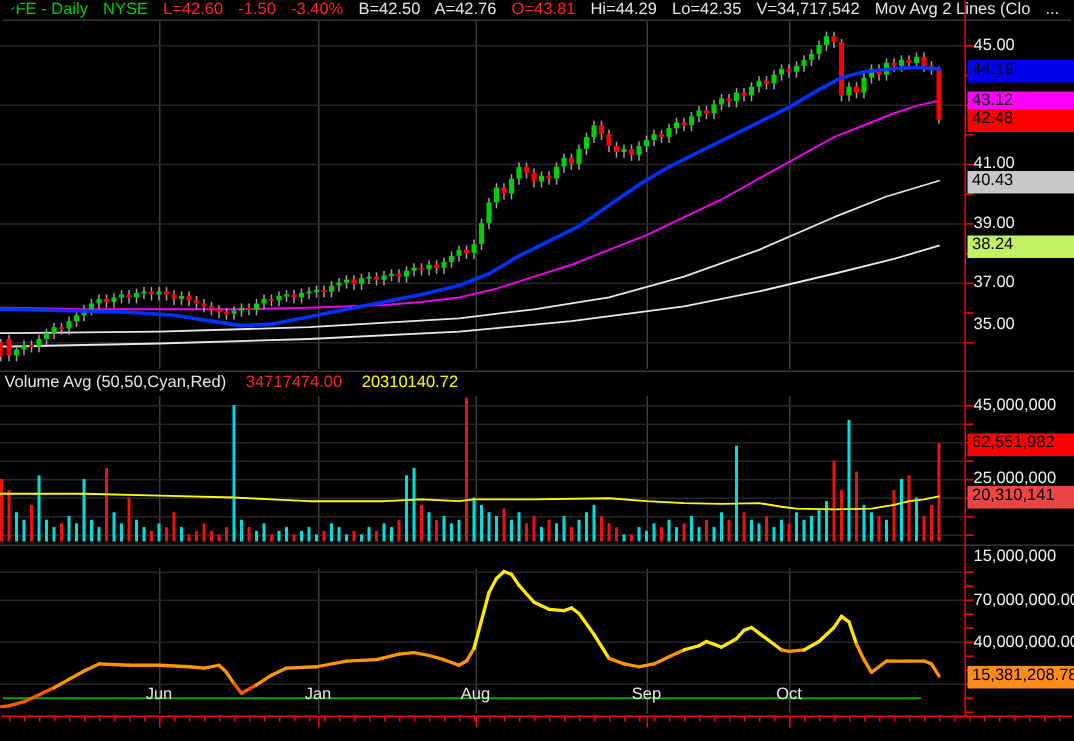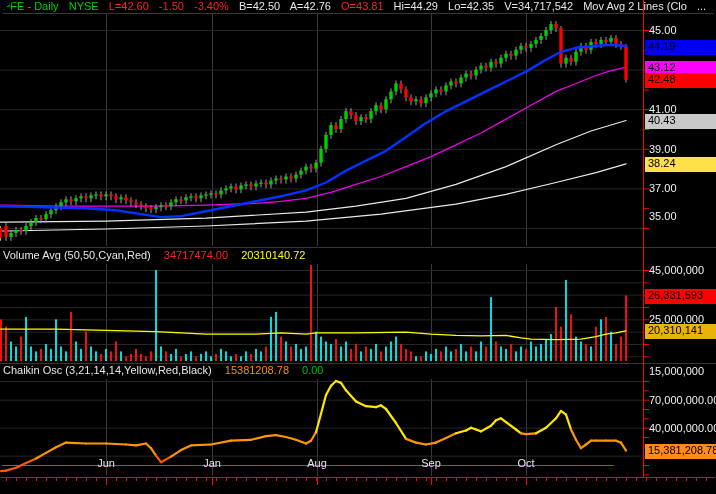--- a/index.html
+++ b/index.html
@@ -638,42 +638,37 @@
     <span class="w">Mov Avg 2 Lines (Clo</span>
     <span class="w">...</span>
   </div>
 
   <div class="pane-title" style="top:249px">
     <span class="w">Volume Avg (50,50,Cyan,Red)</span>
     <span class="r">34717474.00</span>
     <span class="y">20310140.72</span>
   </div>
 
-  <div class="pane-title" style="top:364px">
-    <span class="w">Chaikin Osc (3,21,14,14,Yellow,Red,Black)</span>
-    <span class="o">15381208.78</span>
-    <span class="gn">0.00</span>
-  </div>
 
   <div id="axis-labels">
       <div class="ticklabel" style="top: 24px;">45.00</div>
       <div class="ticklabel" style="top: 103.2px;">41.00</div>
       <div class="ticklabel" style="top: 142.8px;">39.00</div>
       <div class="ticklabel" style="top: 182.4px;">37.00</div>
       <div class="ticklabel" style="top: 210px;">35.00</div>
       <div class="badge" style="top: 39.5px; background: rgb(0, 0, 238);">44.19</div>
       <div class="badge" style="top: 60.7px; background: rgb(255, 0, 255);">43.12</div>
       <div class="badge" style="top: 73.4px; background: rgb(255, 0, 0);">42.48</div>
       <div class="badge" style="top: 114px; background: rgb(200, 200, 200);">40.43</div>
-      <div class="badge" style="top: 157.3px; background: #fde047;">38.24</div>
+      <div class="badge" style="top: 157.3px; background: #bef264;">38.24</div>
       <div class="ticklabel" style="top: 264px;">45,000,000</div>
       <div class="ticklabel" style="top: 313.3px;">25,000,000</div>
       <div class="ticklabel" style="top: 338px; margin-top: 27px;">15,000,000</div>
-      <div class="badge" style="top: 288.9px; background: rgb(255, 0, 0);">26,331,593</div>
-      <div class="badge" style="top: 324.4px; background: #eab308;">20,310,141</div>
+      <div class="badge" style="top: 288.9px; background: rgb(255, 0, 0);">62,551,982</div>
+      <div class="badge" style="top: 324.4px; background: #ef4444;">20,310,141</div>
       <div class="ticklabel" style="top: 393.7px;">70,000,000.00</div>
       <div class="ticklabel" style="top: 421.7px;">40,000,000.00</div>
       <div class="badge" style="top: 444.1px; background: rgb(255, 140, 26);">15,381,208.78</div>
       <div class="month" style="left: 89px;">Jun</div>
       <div class="month" style="left: 195px;">Jan</div>
       <div class="month" style="left: 300px;">Aug</div>
       <div class="month" style="left: 414px;">Sep</div>
       <div class="month" style="left: 509px;">Oct</div>
     </div>
 </div>

